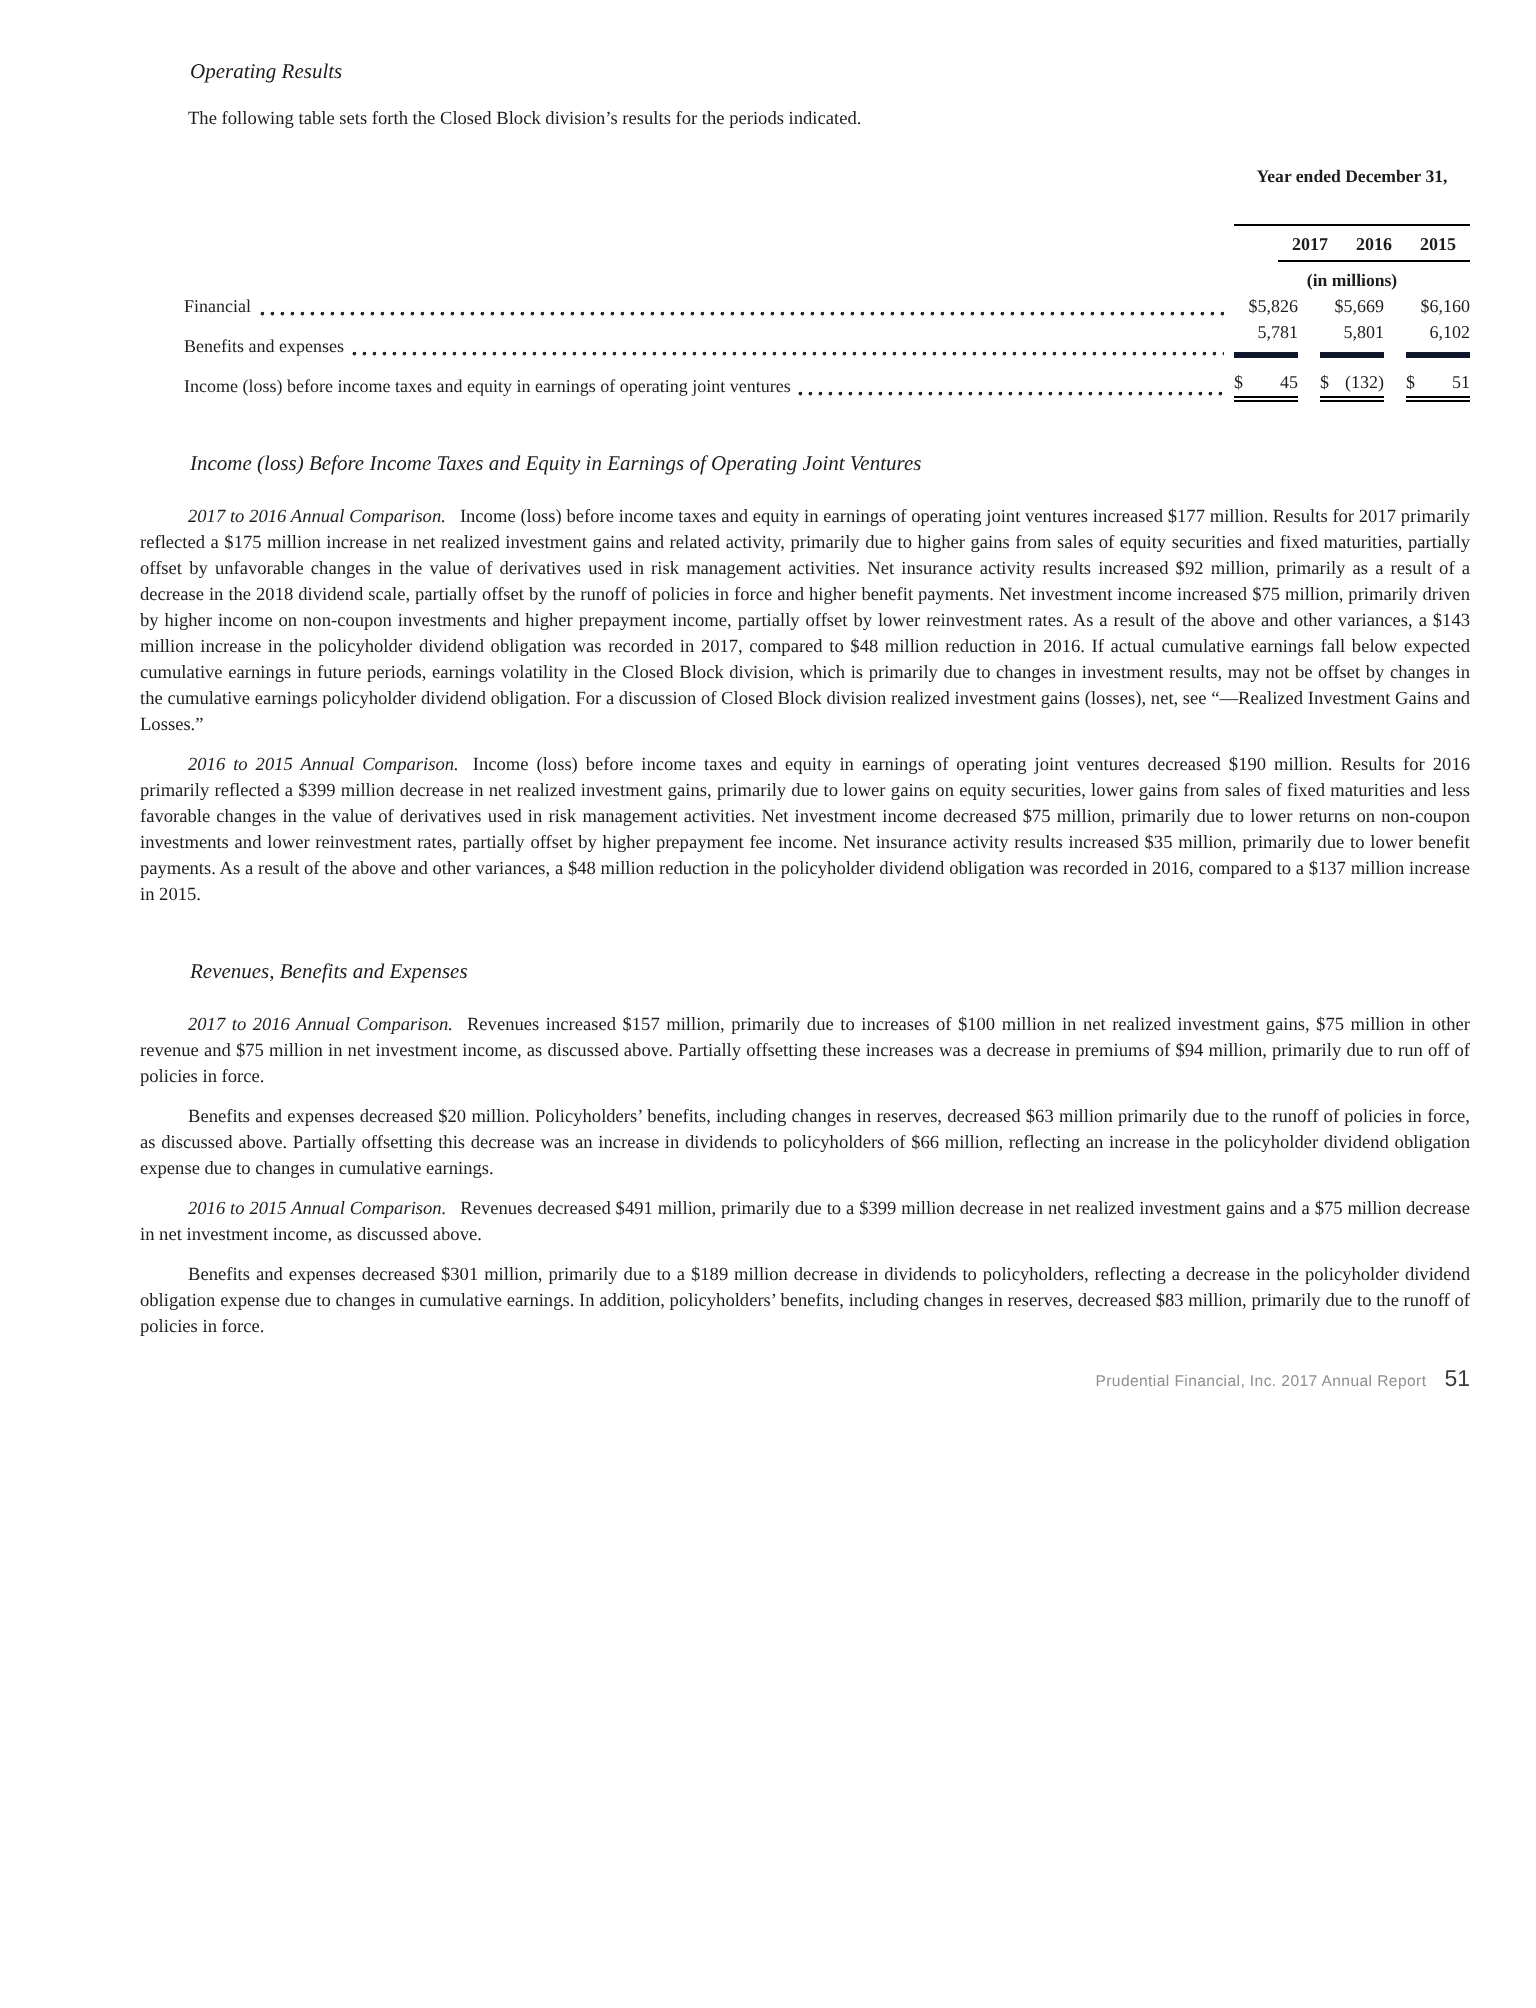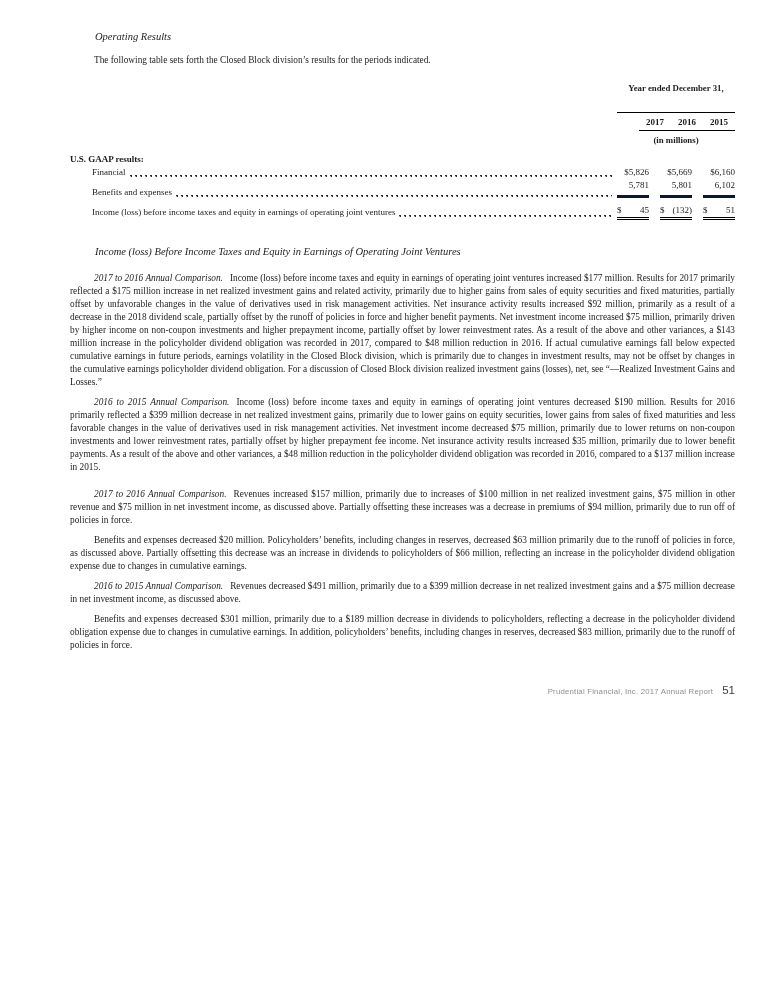--- a/index.html
+++ b/index.html
@@ -119,21 +119,20 @@
           <div class="period-header">Year ended December 31,</div>
           <div class="years-row">
             <div class="year-cell">2017</div>
             <div class="year-cell">2016</div>
             <div class="year-cell">2015</div>
           </div>
           <div class="units-row">(in millions)</div>
         </div>
       </div>
 
-      <div class="group-label">U.S. GAAP results:</div>
 
       <div class="trow">
         <div class="rlabel">Financial</div>
         <div class="leader"></div>
         <div class="vals">
           <div class="cell">$5,826</div>
           <div class="cell">$5,669</div>
           <div class="cell">$6,160</div>
         </div>
       </div>
@@ -167,20 +166,21 @@
         </div>
       </div>
     </div>
 
     <h2 class="sec-title after-table">Income (loss) Before Income Taxes and Equity in Earnings of Operating Joint Ventures</h2>
 
     <p class="para first"><span class="lead">2017 to 2016 Annual Comparison.</span><span>Income (loss) before income taxes and equity in earnings of operating joint ventures increased $177 million. Results for 2017 primarily reflected a $175 million increase in net realized investment gains and related activity, primarily due to higher gains from sales of equity securities and fixed maturities, partially offset by unfavorable changes in the value of derivatives used in risk management activities. Net insurance activity results increased $92 million, primarily as a result of a decrease in the 2018 dividend scale, partially offset by the runoff of policies in force and higher benefit payments. Net investment income increased $75 million, primarily driven by higher income on non-coupon investments and higher prepayment income, partially offset by lower reinvestment rates. As a result of the above and other variances, a $143 million increase in the policyholder dividend obligation was recorded in 2017, compared to $48 million reduction in 2016. If actual cumulative earnings fall below expected cumulative earnings in future periods, earnings volatility in the Closed Block division, which is primarily due to changes in investment results, may not be offset by changes in the cumulative earnings policyholder dividend obligation. For a discussion of Closed Block division realized investment gains (losses), net, see “—Realized Investment Gains and Losses.”</span></p>
 
     <p class="para"><span class="lead">2016 to 2015 Annual Comparison.</span><span>Income (loss) before income taxes and equity in earnings of operating joint ventures decreased $190 million. Results for 2016 primarily reflected a $399 million decrease in net realized investment gains, primarily due to lower gains on equity securities, lower gains from sales of fixed maturities and less favorable changes in the value of derivatives used in risk management activities. Net investment income decreased $75 million, primarily due to lower returns on non-coupon investments and lower reinvestment rates, partially offset by higher prepayment fee income. Net insurance activity results increased $35 million, primarily due to lower benefit payments. As a result of the above and other variances, a $48 million reduction in the policyholder dividend obligation was recorded in 2016, compared to a $137 million increase in 2015.</span></p>
 
+    <h2 class="sec-title after-paras">Revenues, Benefits and Expenses</h2>
 
     <p class="para first"><span class="lead">2017 to 2016 Annual Comparison.</span><span>Revenues increased $157 million, primarily due to increases of $100 million in net realized investment gains, $75 million in other revenue and $75 million in net investment income, as discussed above. Partially offsetting these increases was a decrease in premiums of $94 million, primarily due to run off of policies in force.</span></p>
 
     <p class="para"><span>Benefits and expenses decreased $20 million. Policyholders’ benefits, including changes in reserves, decreased $63 million primarily due to the runoff of policies in force, as discussed above. Partially offsetting this decrease was an increase in dividends to policyholders of $66 million, reflecting an increase in the policyholder dividend obligation expense due to changes in cumulative earnings.</span></p>
 
     <p class="para"><span class="lead">2016 to 2015 Annual Comparison.</span><span>Revenues decreased $491 million, primarily due to a $399 million decrease in net realized investment gains and a $75 million decrease in net investment income, as discussed above.</span></p>
 
     <p class="para"><span>Benefits and expenses decreased $301 million, primarily due to a $189 million decrease in dividends to policyholders, reflecting a decrease in the policyholder dividend obligation expense due to changes in cumulative earnings. In addition, policyholders’ benefits, including changes in reserves, decreased $83 million, primarily due to the runoff of policies in force.</span></p>
 
   </div>

